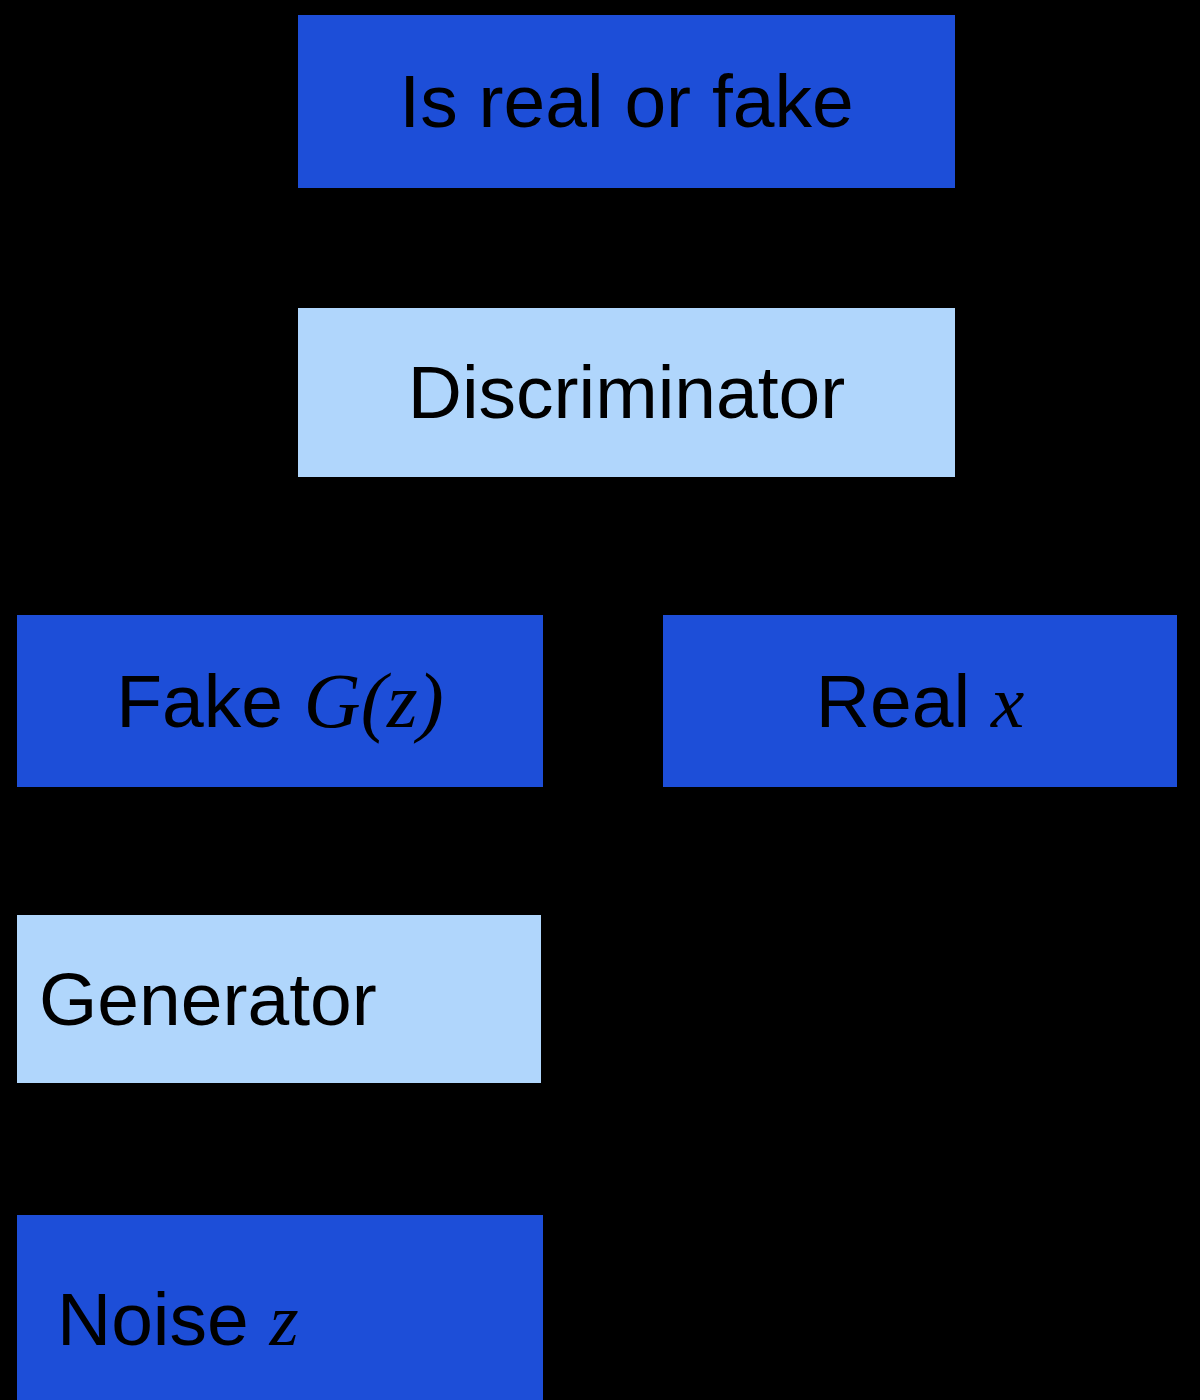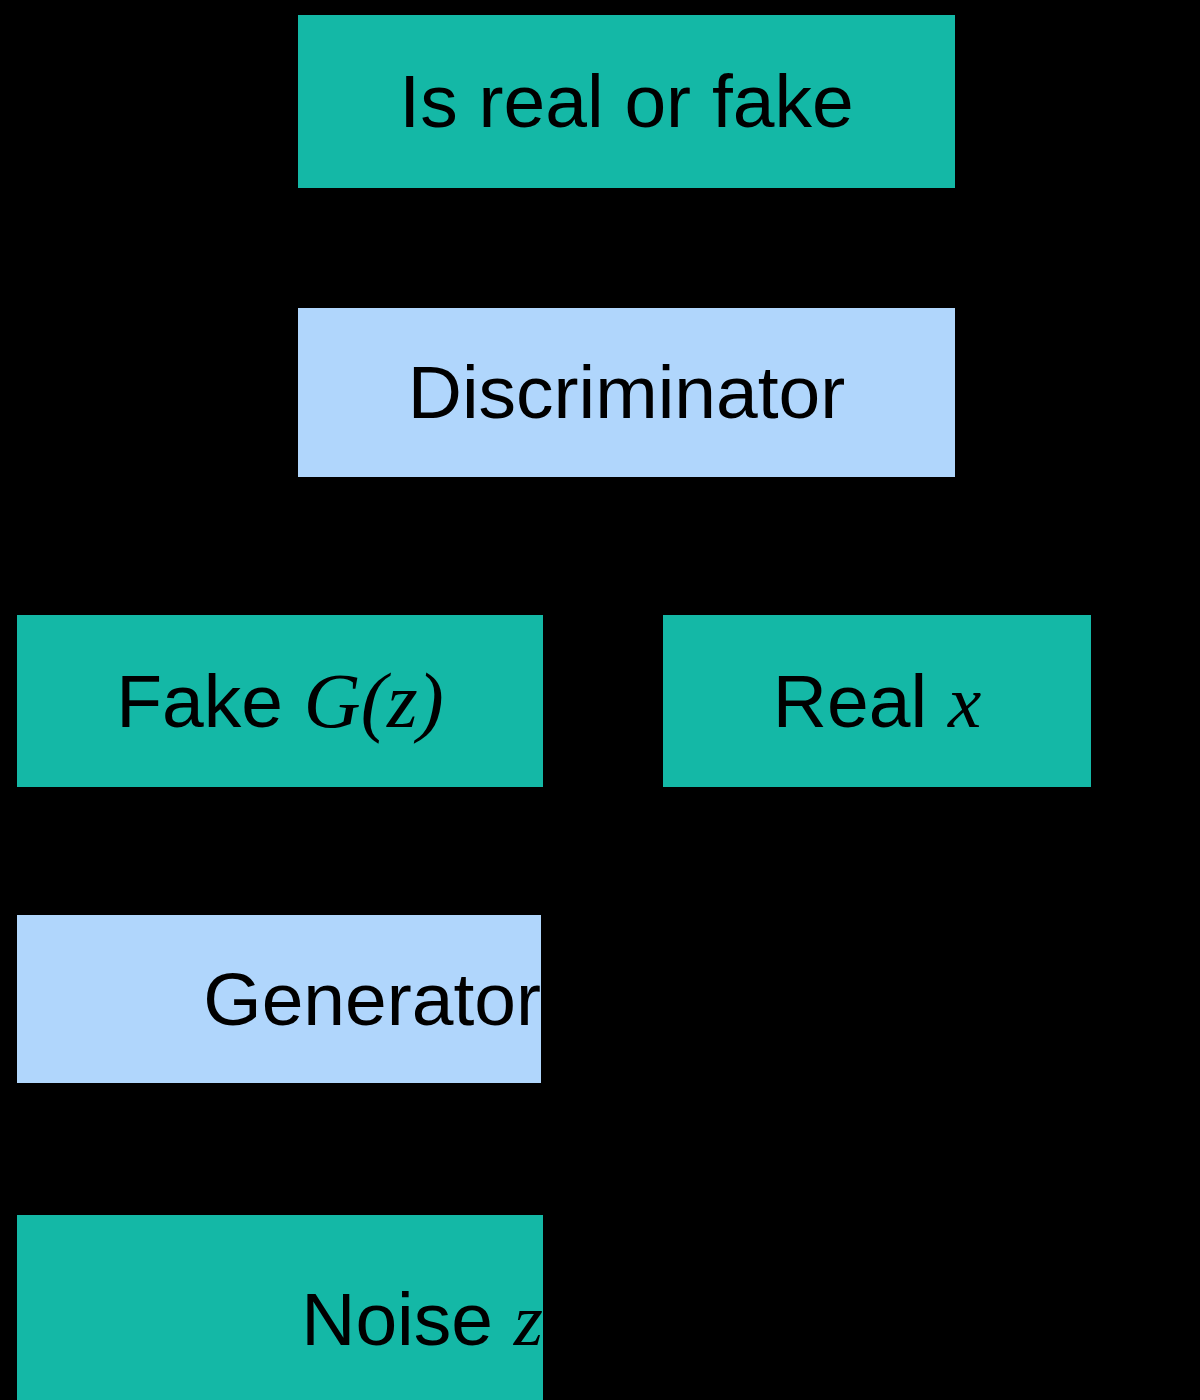--- a/index.html
+++ b/index.html
@@ -25,21 +25,21 @@
     line-height: 1;
     white-space: nowrap;
   }
   .node .label {
     display: block;
     width: 100%;
     font-family: "Liberation Sans", sans-serif;
     font-weight: 400;
     color: #000000;
   }
-  .fill-white { background: #14b8a6; }
+  .fill-white { background: #1d4ed8; }
   .fill-blue  { background: #b0d6fc; }
 
   .align-center .label { text-align: center; }
   .align-left   .label { text-align: left; }
 
   
   .mathit {
     font-family: "Liberation Serif", "DejaVu Serif", serif;
     font-style: italic;
     font-weight: 400;
@@ -52,42 +52,42 @@
   }
   #node-discriminator {
     left: 298px; top: 308px; width: 657px; height: 169px;
     font-size: 75px;
   }
   #node-fake {
     left: 17px; top: 615px; width: 526px; height: 172px;
     font-size: 75px;
   }
   #node-real {
-    left: 663px; top: 615px; width: 428px; height: 172px;
+    left: 663px; top: 615px; width: 514px; height: 172px;
     font-size: 75px;
   }
   #node-generator {
     left: 17px; top: 915px; width: 524px; height: 168px;
     font-size: 75px;
     padding-left: 22px;
   }
   #node-noise {
     left: 17px; top: 1215px; width: 526px; height: 208px;
     font-size: 75px;
     padding-left: 40px;
   }
   #node-fake .label,
   #node-real .label,
   #node-is-real-or-fake .label,
   #node-discriminator .label {
     text-align: center;
   }
   #node-generator .label,
   #node-noise .label {
-    text-align: right;
+    text-align: left;
   }
   .mathit.big { font-size: 1.05em; }
 </style>
 </head>
 <body>
 
 <div id="canvas">
 
   <div class="node fill-white align-center" id="node-is-real-or-fake">
     <span class="label">Is real or fake</span>

